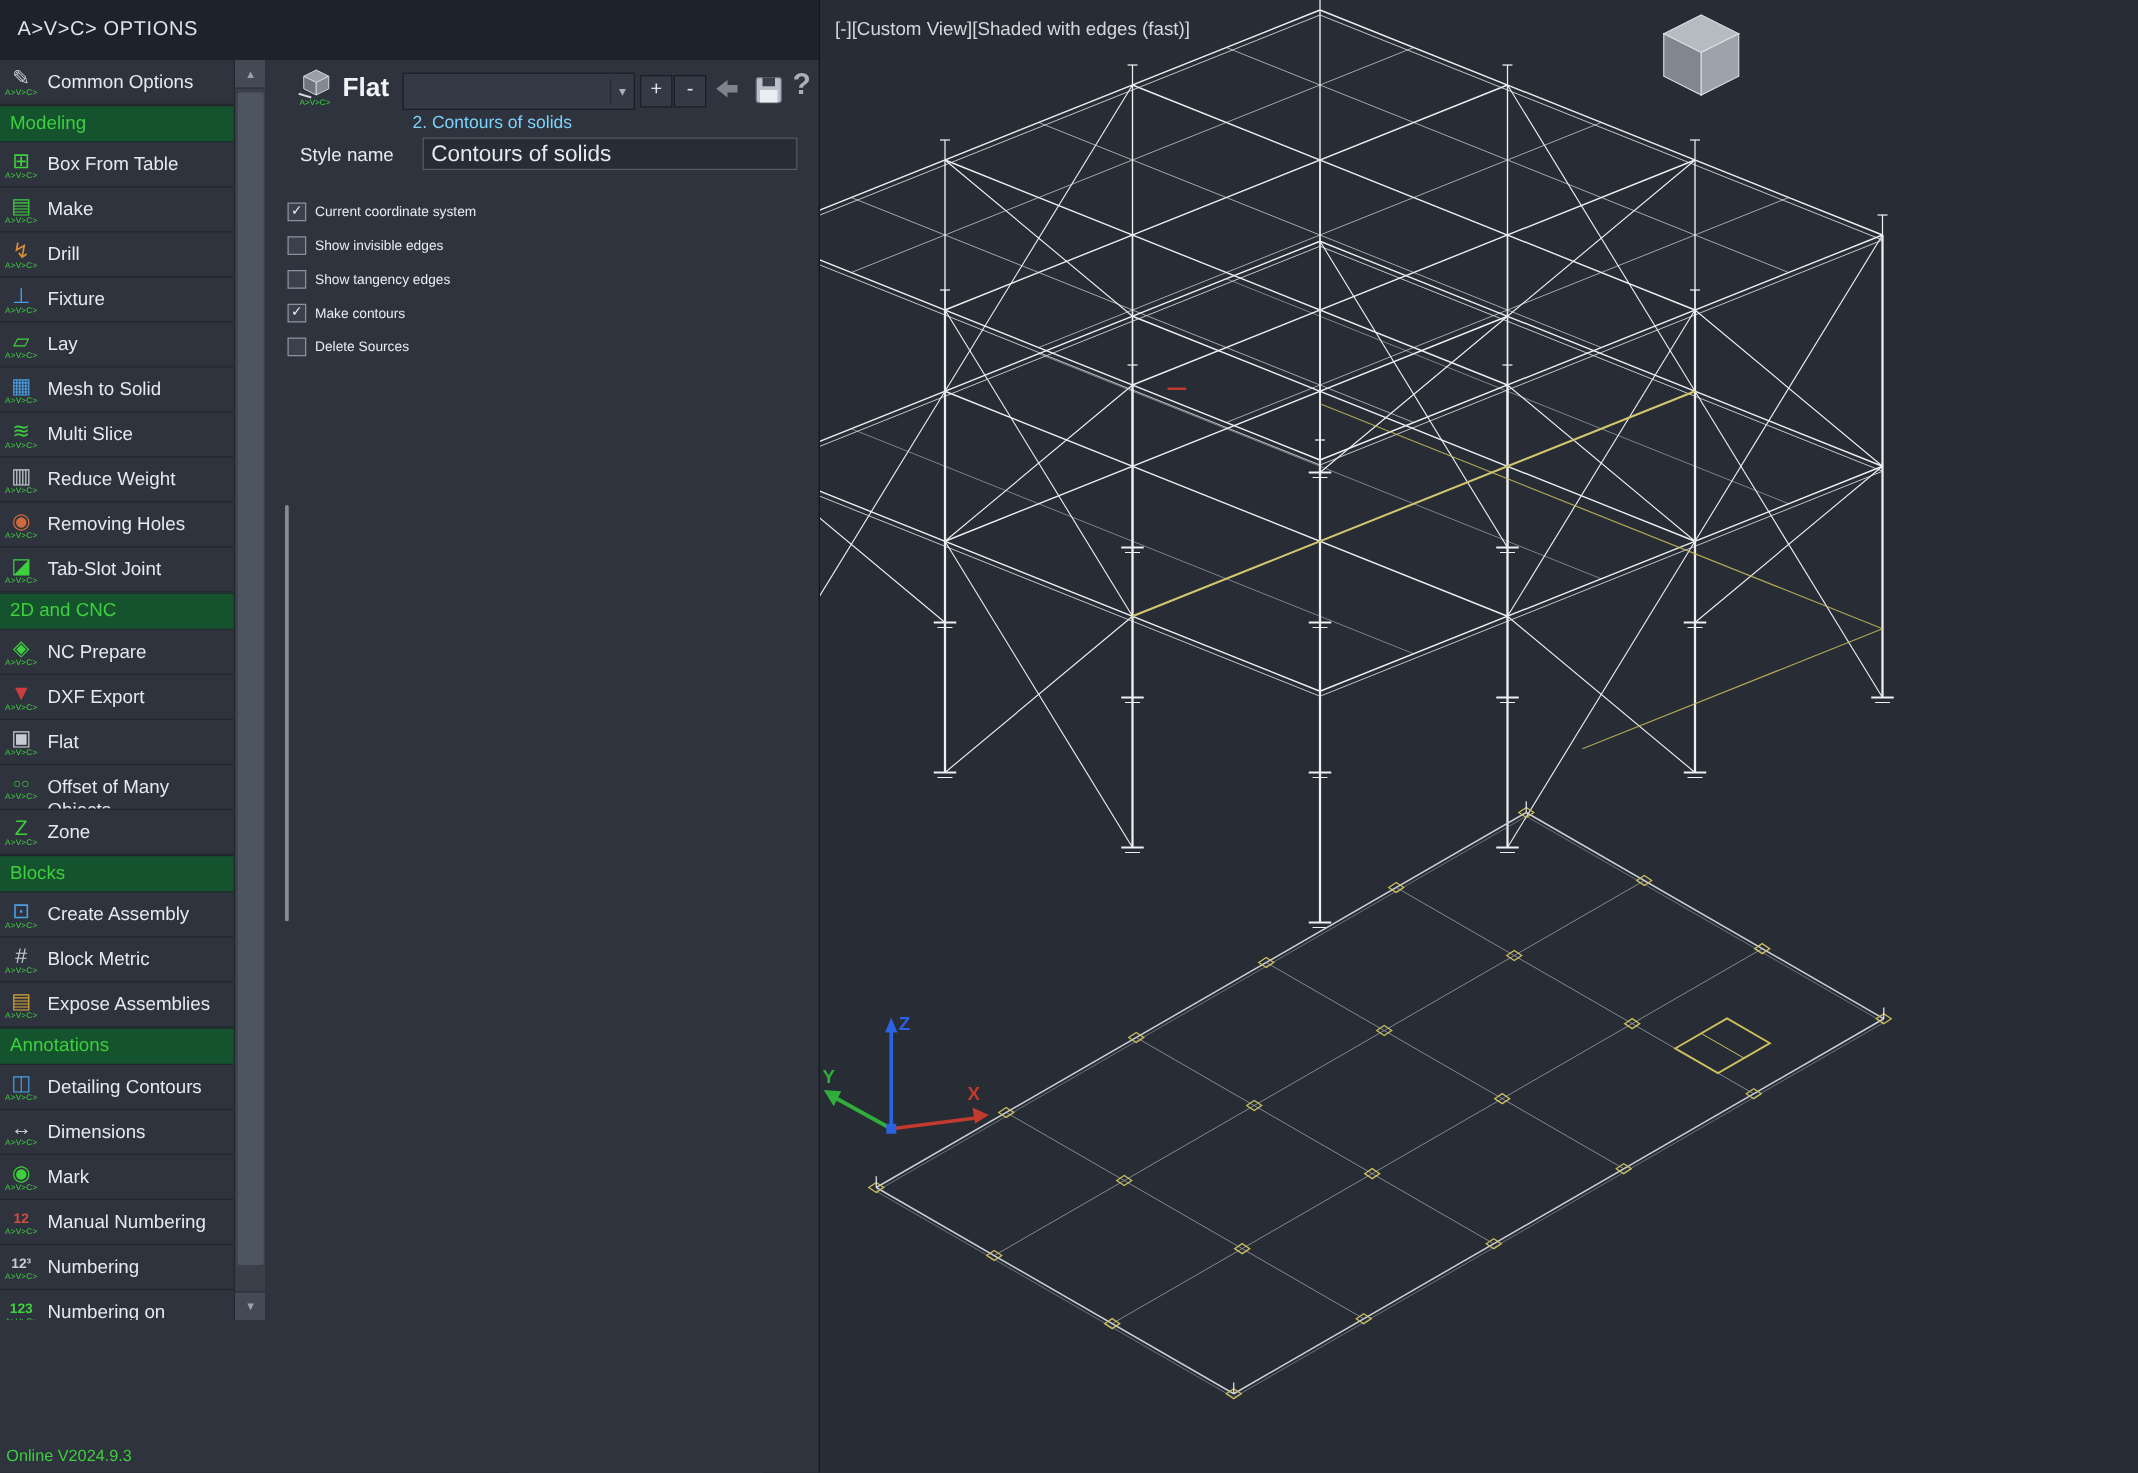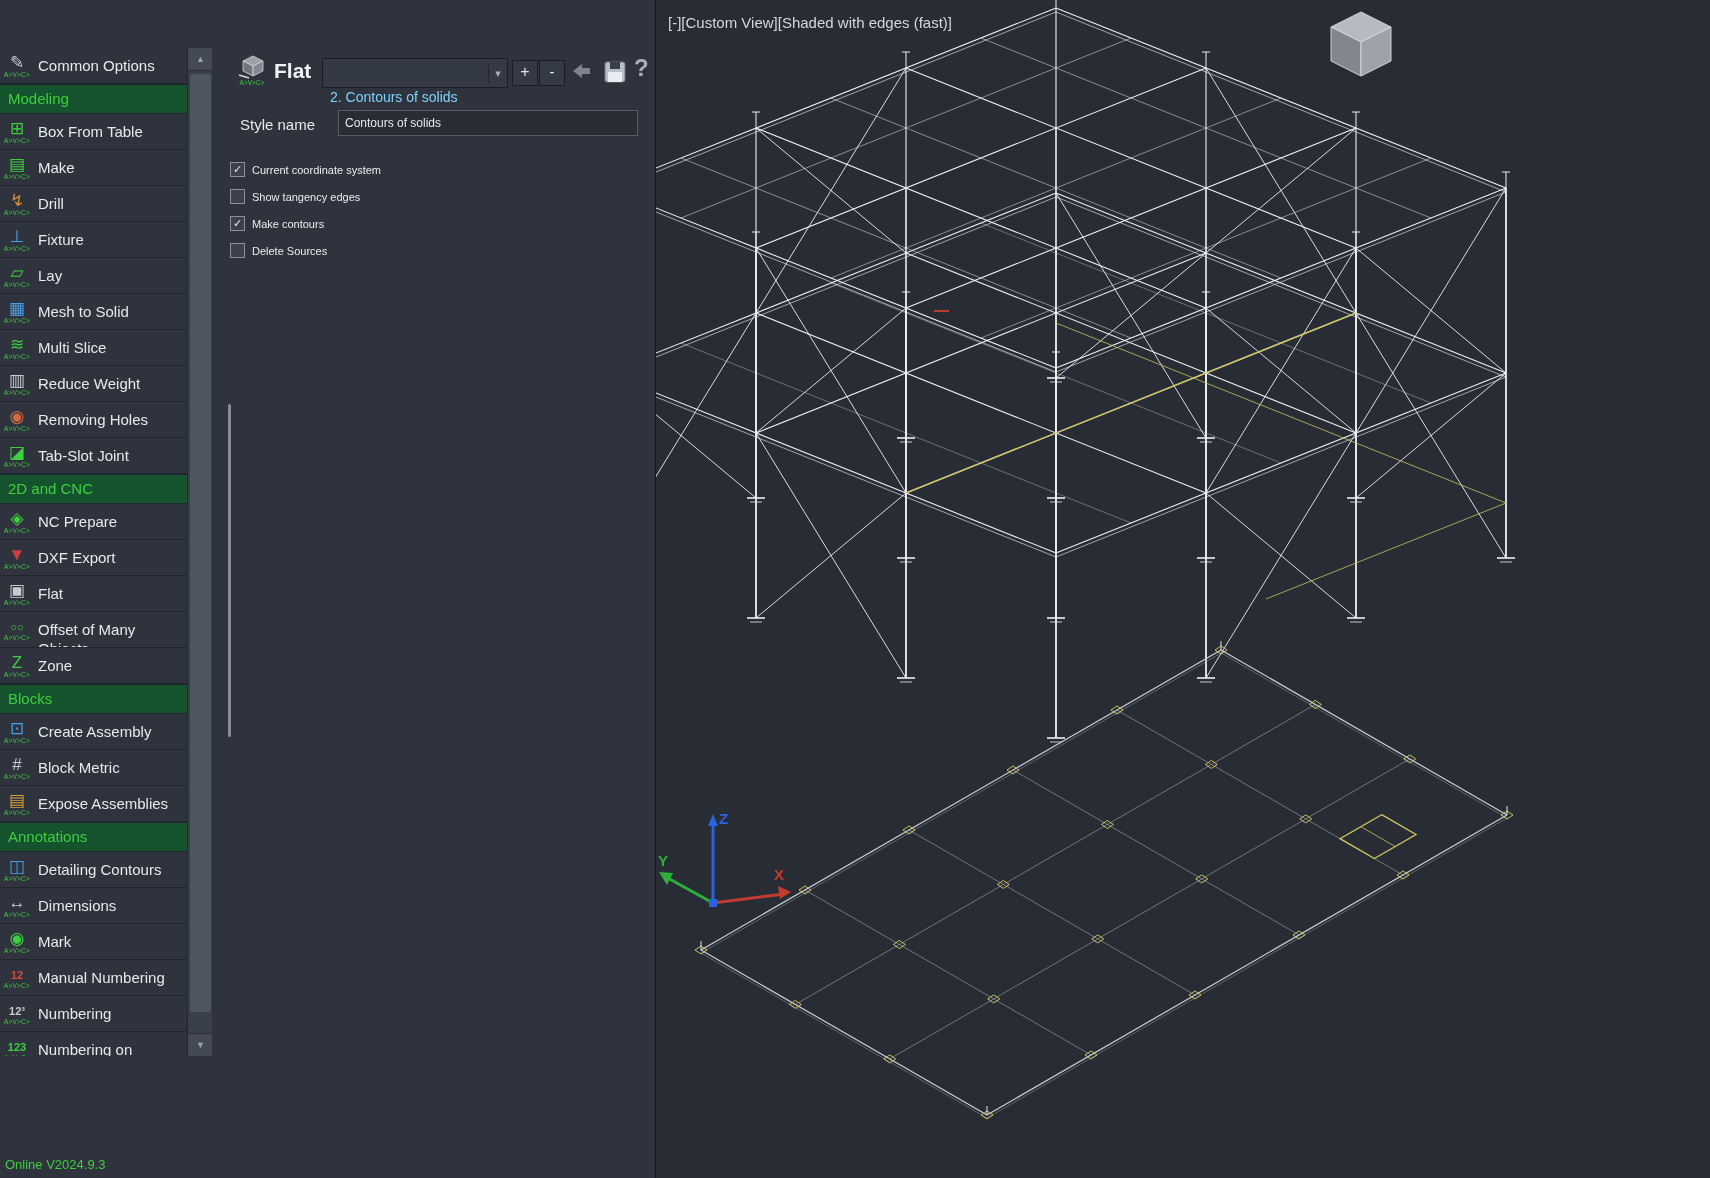--- a/index.html
+++ b/index.html
@@ -39,40 +39,43 @@
   #style-dropdown .arr{width:18px;text-align:center;font-size:11px;color:#aab0ba;}
   .tb-btn{position:absolute;top:12px;width:24px;height:24px;background:#333a46;border:1px solid #191d24;color:#dfe3e8;font-size:16px;text-align:center;line-height:22px;cursor:pointer;}
   #btn-add{left:300px;}
   #btn-remove{left:327px;}
   #btn-undo{position:absolute;left:358px;top:11px;width:26px;height:26px;cursor:pointer;}
   #btn-save{position:absolute;left:390px;top:11px;width:26px;height:26px;cursor:pointer;}
   #btn-help{position:absolute;left:422px;top:6px;font-size:24px;font-weight:bold;color:#aab0ba;cursor:pointer;}
 
   #style-name-row{position:absolute;left:0;top:62px;width:443px;height:30px;}
   #style-name-label{position:absolute;left:28px;top:6px;font-size:15px;color:#e6e9ee;}
-  #style-name-input{position:absolute;left:126px;top:0px;width:300px;height:26px;background:#272c35;border:1px solid #555c66;color:#e6e9ee;font-size:12px;font-family:"Liberation Sans",sans-serif;padding:0 6px;box-sizing:border-box;}
+  #style-name-input{position:absolute;left:126px;top:0px;width:300px;height:26px;background:#272c35;border:1px solid #555c66;color:#e6e9ee;font-size:18px;font-family:"Liberation Sans",sans-serif;padding:0 6px;box-sizing:border-box;}
 
   #checkbox-list{position:absolute;left:0;top:108px;width:443px;}
   .cbrow{display:flex;align-items:center;height:27px;padding-left:18px;cursor:pointer;}
   .cbbox{width:13px;height:13px;background:#3a414c;border:1px solid #8a919c;font-size:11px;line-height:13px;text-align:center;color:#e9edf2;flex:0 0 13px;}
   .cblbl{font-size:11px;padding-left:7px;color:#e9edf2;}
 
   #panel-scroll-hint{position:absolute;left:16px;top:356px;width:3px;height:333px;background:#868c96;border-radius:2px;cursor:pointer;}
 
   
   #viewport{position:absolute;left:655px;top:0;width:1055px;height:1178px;background:#272c35;border-left:1px solid #14171c;}
   #viewport svg{display:block;}
 
   #status{position:absolute;left:5px;top:1157px;font-size:13px;color:#3ecf3e;}
 </style>
 </head>
 <body>
 
 <div id="app">
 
+  <div id="left-header">
+    <span>A&gt;V&gt;C&gt; OPTIONS</span>
+  </div>
 
   <div id="sidebar">
       <div class="side-item">
         <div class="ic">
           <div class="g" style="color: rgb(199, 203, 210);">✎</div>
           <div class="cap">A&gt;V&gt;C&gt;</div>
         </div>
         <div class="lbl">Common Options</div>
       </div>
       <div class="side-section">Modeling</div>
@@ -291,20 +294,24 @@
 
     <div id="style-name-row">
       <span id="style-name-label">Style name</span>
       <input id="style-name-input" value="Contours of solids" style="">
     </div>
 
     <div id="checkbox-list">
         <div class="cbrow">
           <span class="cbbox">✓</span>
           <span class="cblbl">Current coordinate system</span>
+        </div>
+        <div class="cbrow">
+          <span class="cbbox"></span>
+          <span class="cblbl">Show invisible edges</span>
         </div>
         <div class="cbrow">
           <span class="cbbox"></span>
           <span class="cblbl">Show tangency edges</span>
         </div>
         <div class="cbrow">
           <span class="cbbox">✓</span>
           <span class="cblbl">Make contours</span>
         </div>
         <div class="cbrow">

